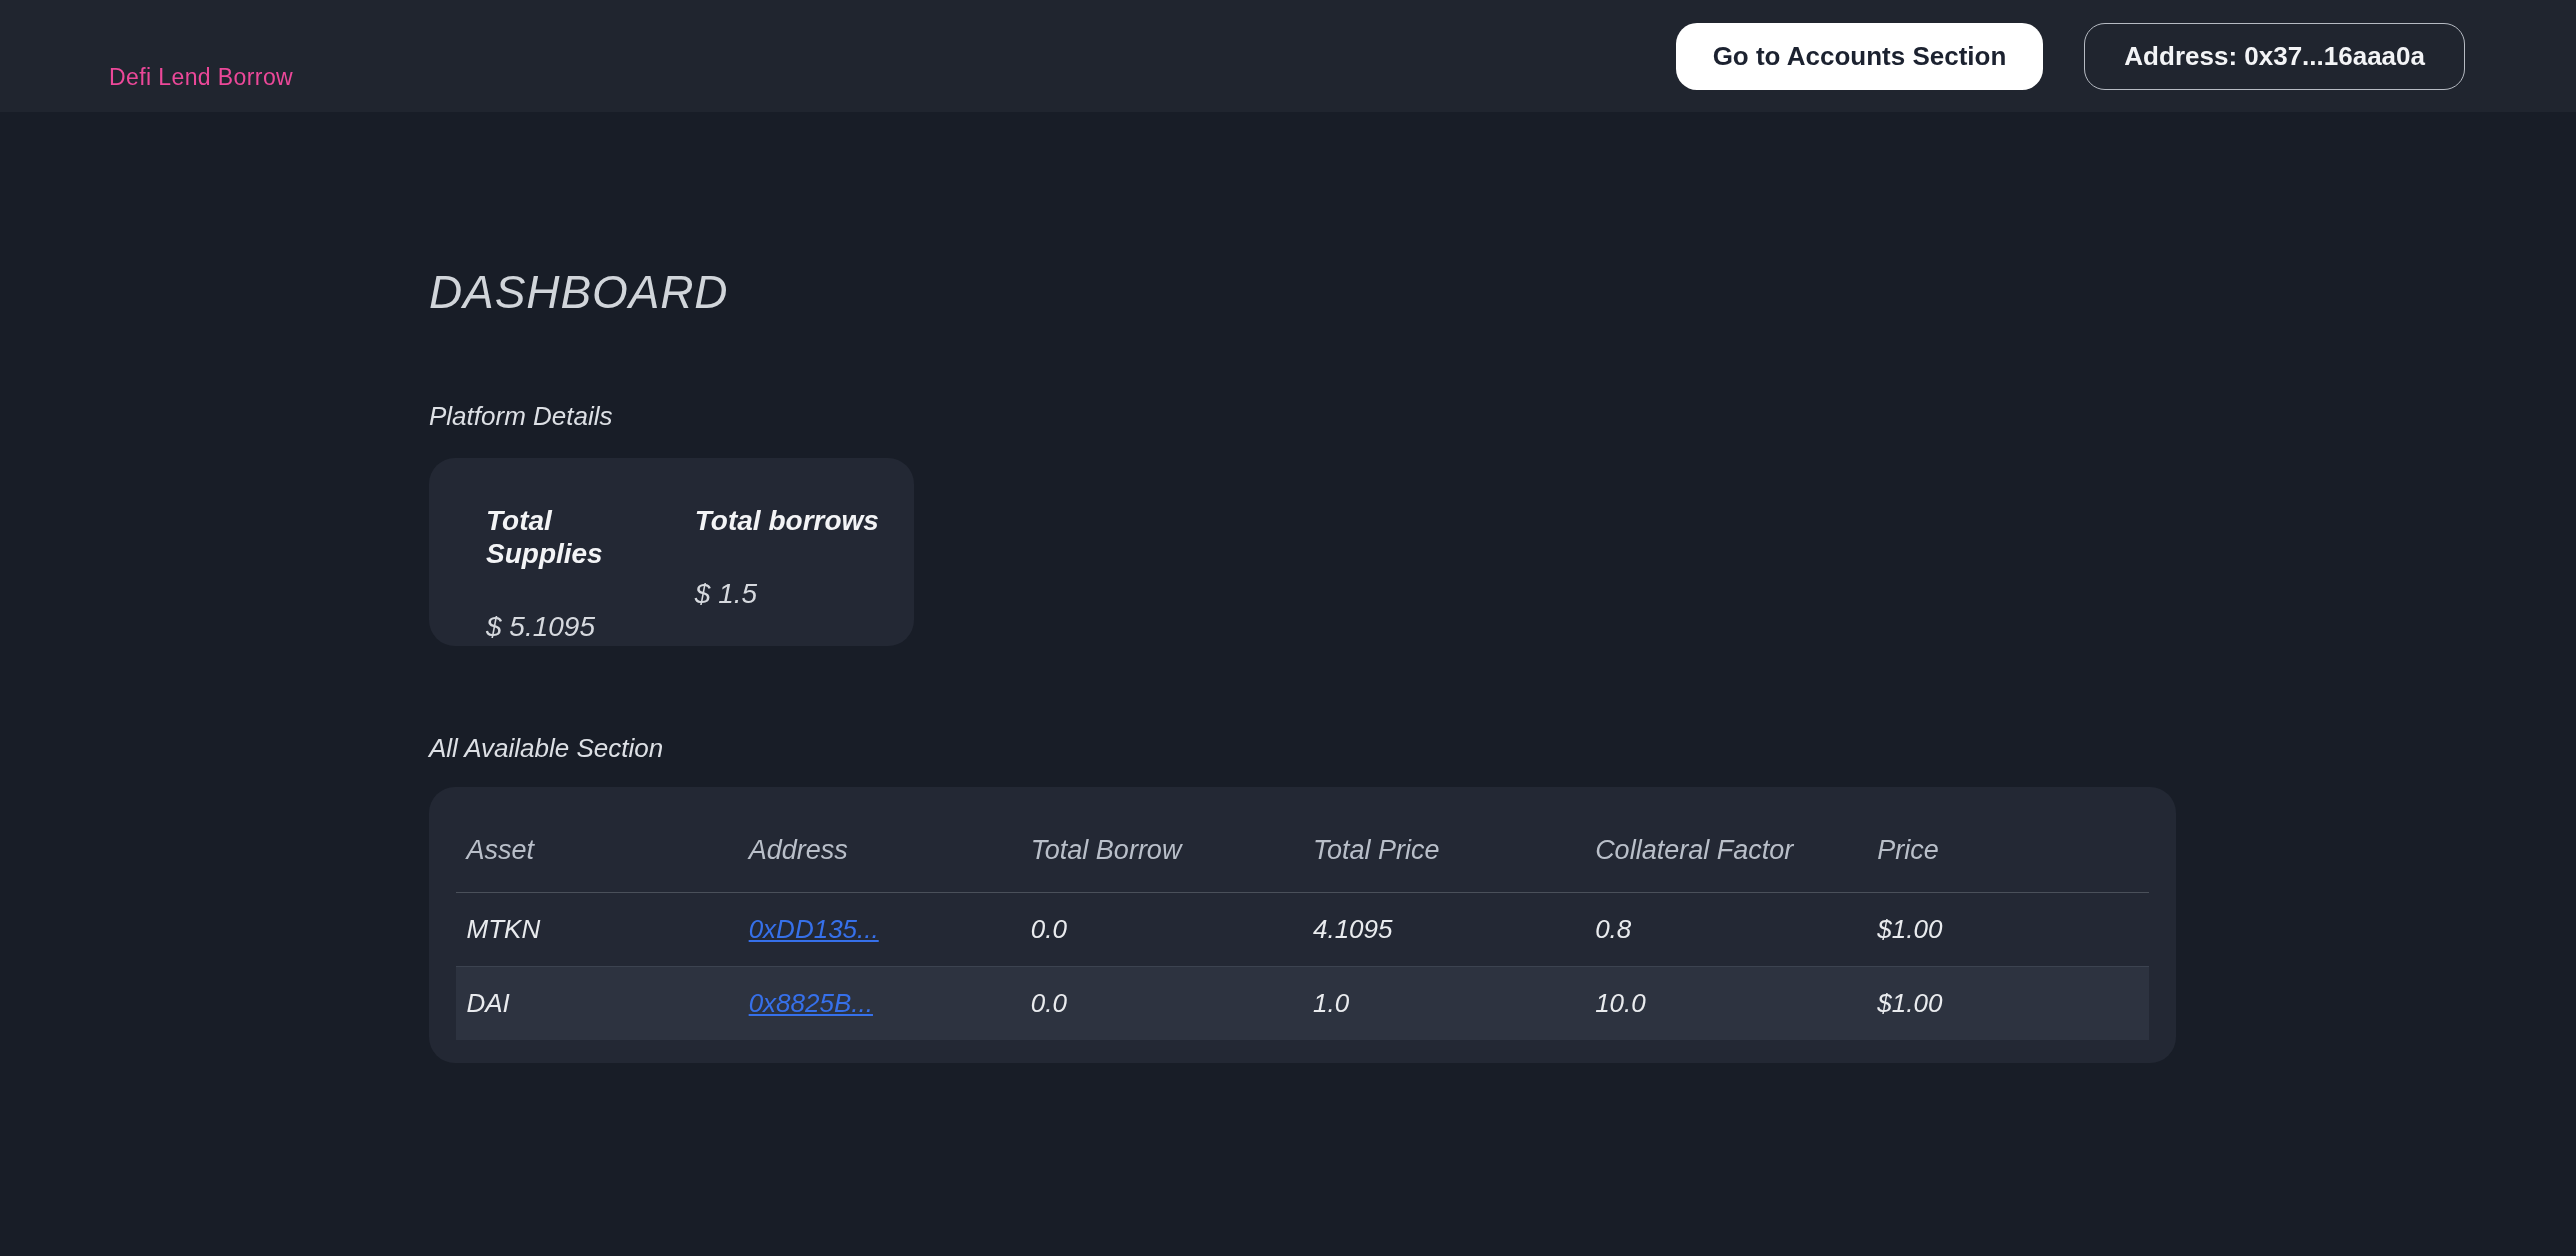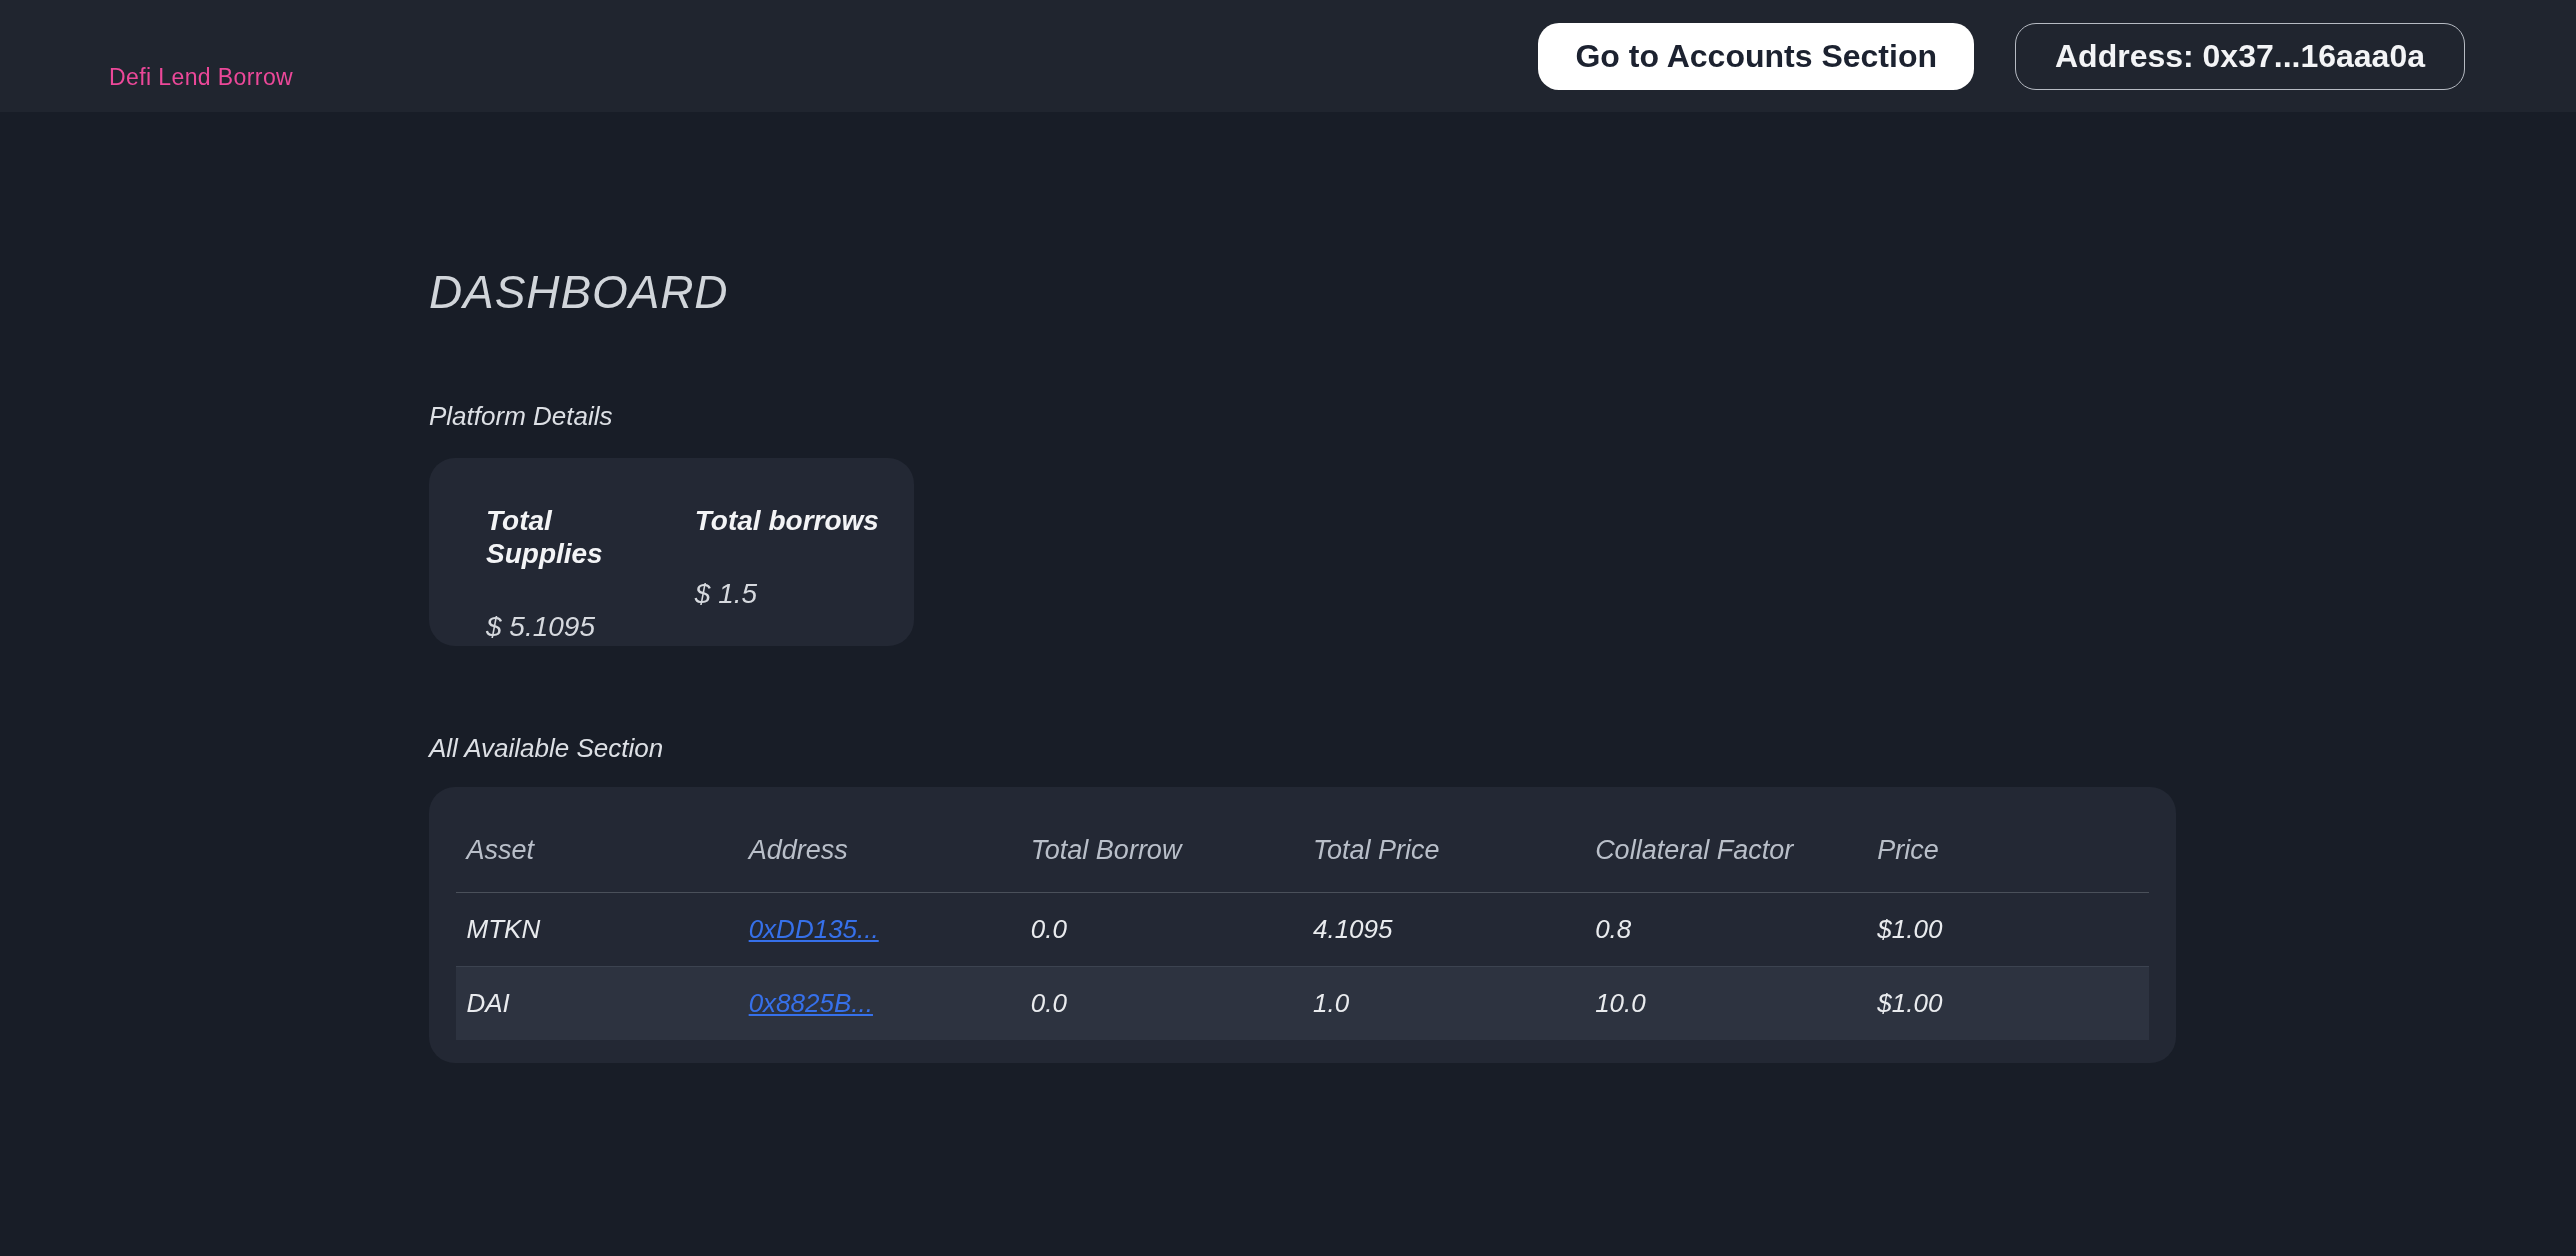--- a/index.html
+++ b/index.html
@@ -26,21 +26,21 @@
     font-weight: 500;
     color: #ec4899;
     letter-spacing: 0.4px;
     margin-top: 43px;
   }
   .nav-actions { display: flex; gap: 23px; }
   .btn {
     height: 67px;
     border-radius: 21px;
     font-family: "Liberation Sans", sans-serif;
-    font-size: 32px;
+    font-size: 26px;
     font-weight: 600;
     display: inline-flex;
     align-items: center;
     justify-content: center;
     cursor: pointer;
     white-space: nowrap;
     text-align: center;
   }
   .btn-accounts {
     background: #ffffff;

